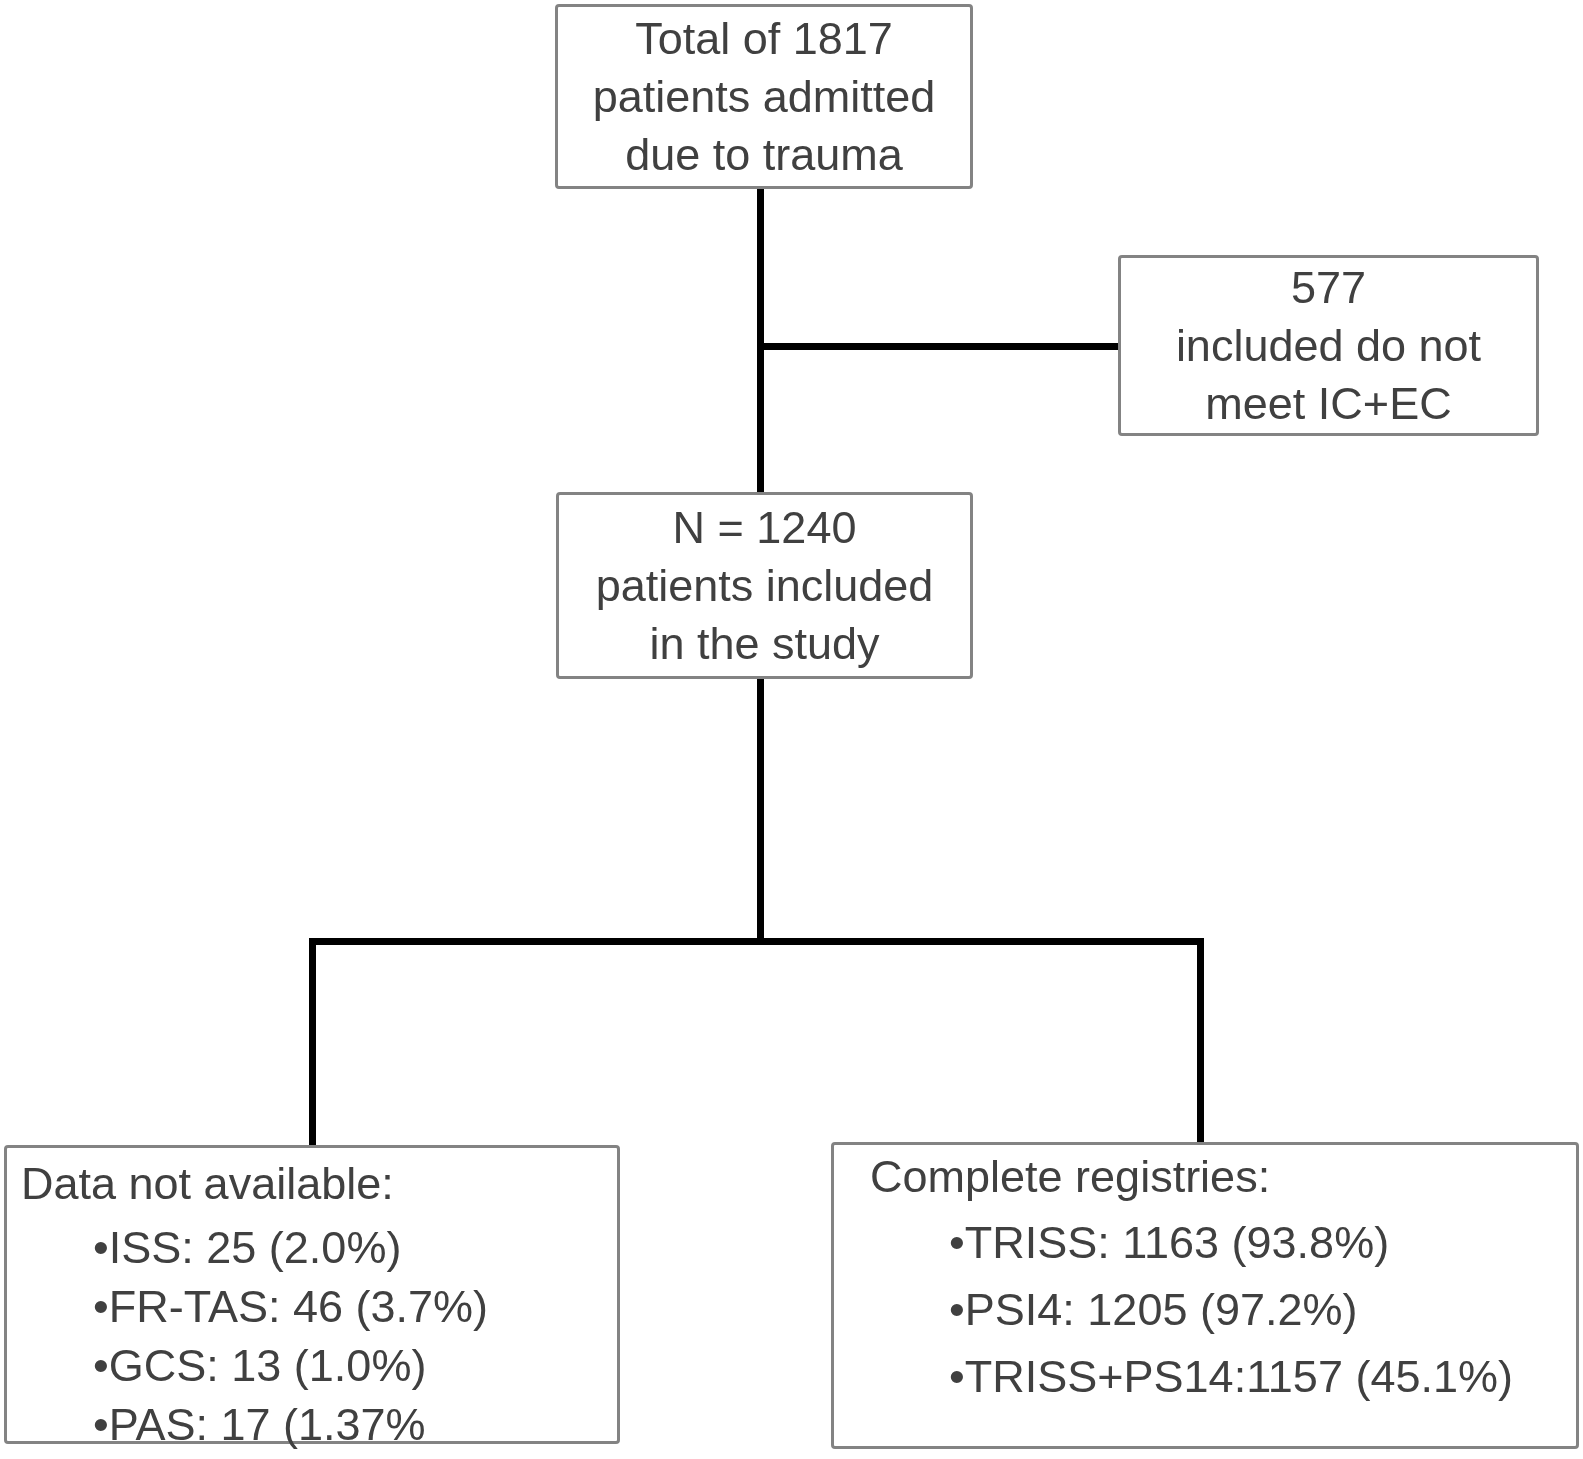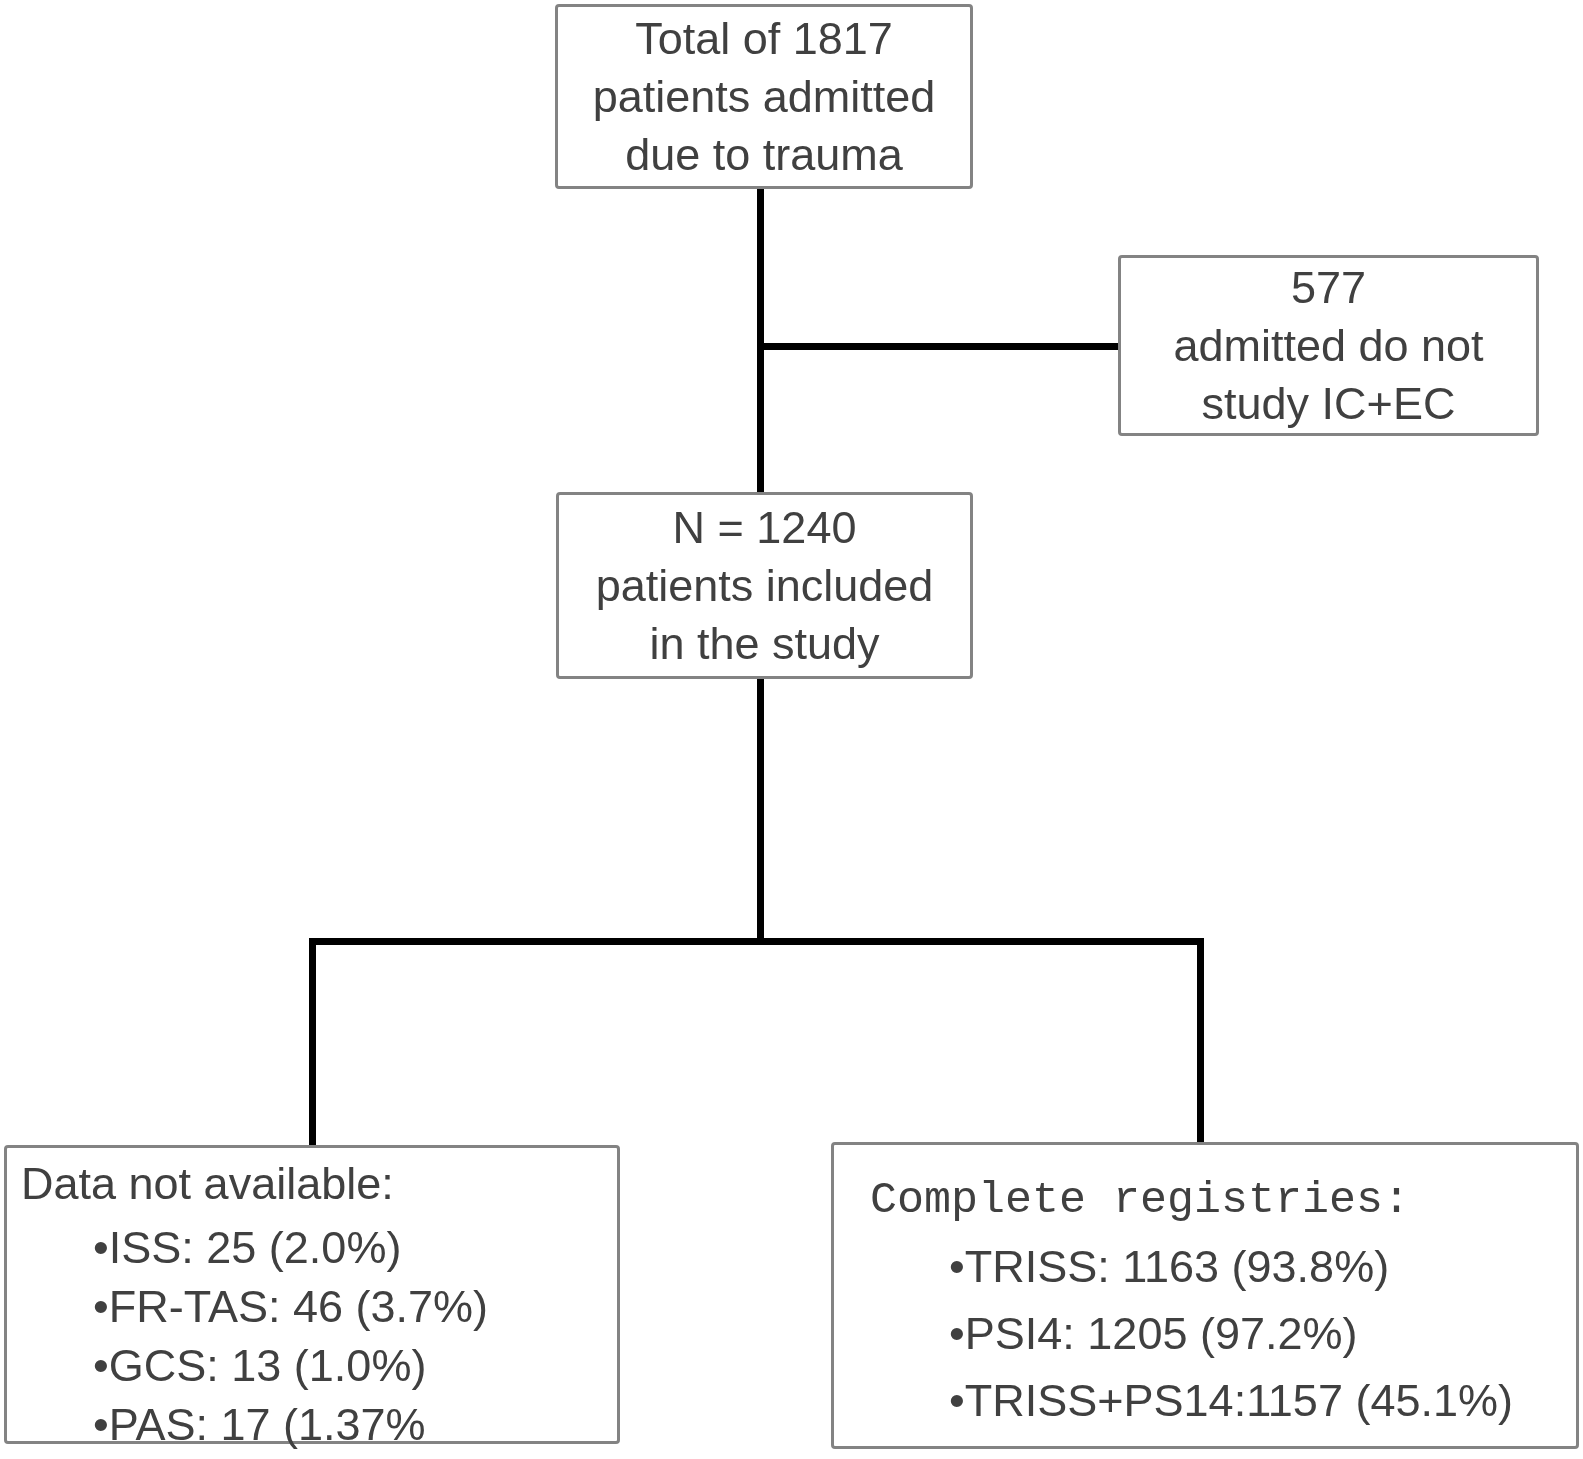--- a/index.html
+++ b/index.html
@@ -41,22 +41,21 @@
     font-size: 45px;
   }
   .list-title {
     line-height: 56px;
     white-space: nowrap;
   }
   .box-notavail .list-title {
     padding: 8px 0 0 14px;
   }
   .box-complete .list-title {
-    padding: 28px 0 0 36px;
-    font-family: Liberation Mono, monospace;
+    padding: 4px 0 0 36px;
   }
   .bullet-list {
     white-space: nowrap;
   }
   .box-notavail .bullet-list {
     margin: 6px 0 0 86px;
   }
   .box-notavail .bullet-row {
     line-height: 59px;
   }
@@ -83,22 +82,22 @@
   <div class="connector" style="left:1197px; top:938px; width:7px; height:206px;"></div>
 
   <div class="node center-box" style="left:555px; top:4px; width:418px; height:185px;">
     <div>Total of 1817</div>
     <div>patients admitted</div>
     <div>due to trauma</div>
   </div>
 
   <div class="node center-box" style="left:1118px; top:255px; width:421px; height:181px;align-items:center;">
     <div>577</div>
-    <div>admitted do not</div>
-    <div>study IC+EC</div>
+    <div>included do not</div>
+    <div>meet IC+EC</div>
   </div>
 
   <div class="node center-box" style="left:556px; top:492px; width:417px; height:187px;">
     <div>N = 1240</div>
     <div>patients included</div>
     <div>in the study</div>
   </div>
 
   <div class="node list-box box-notavail" style="left:4px; top:1145px; width:616px; height:299px;">
     <div class="list-title">Data not available:</div>

